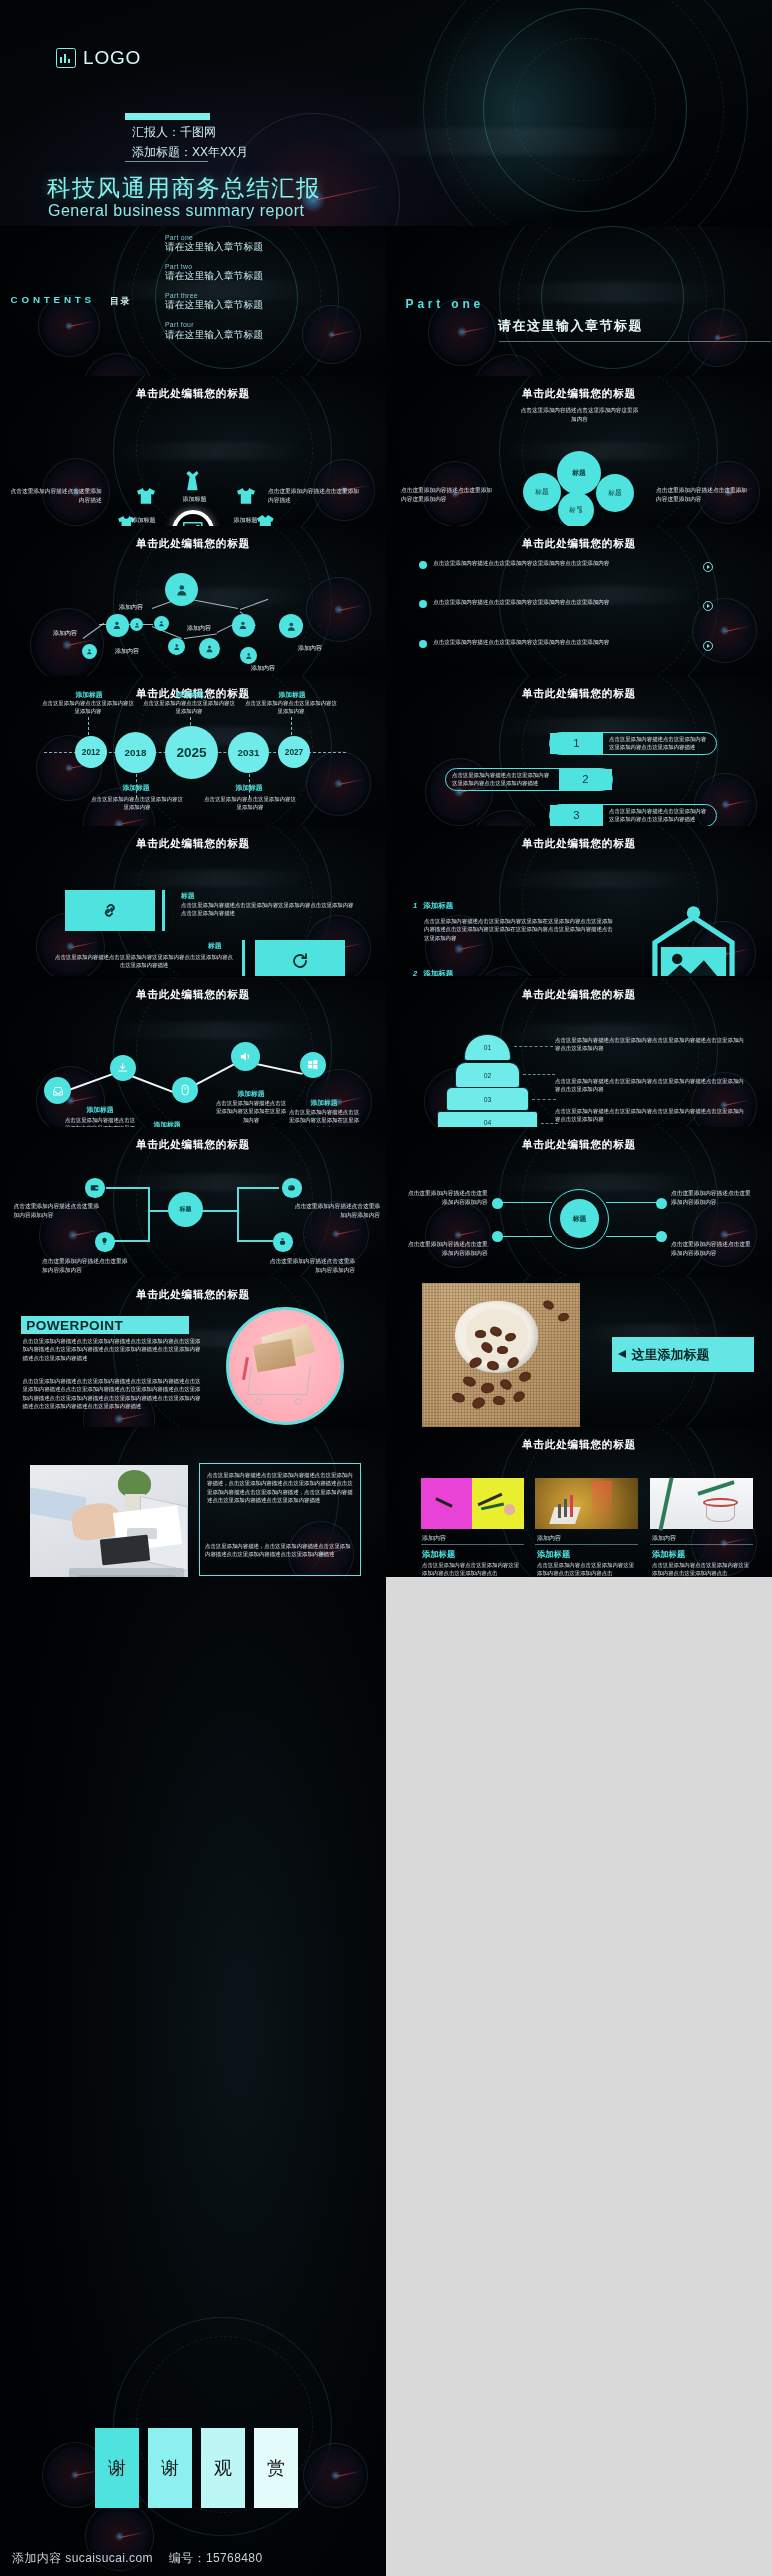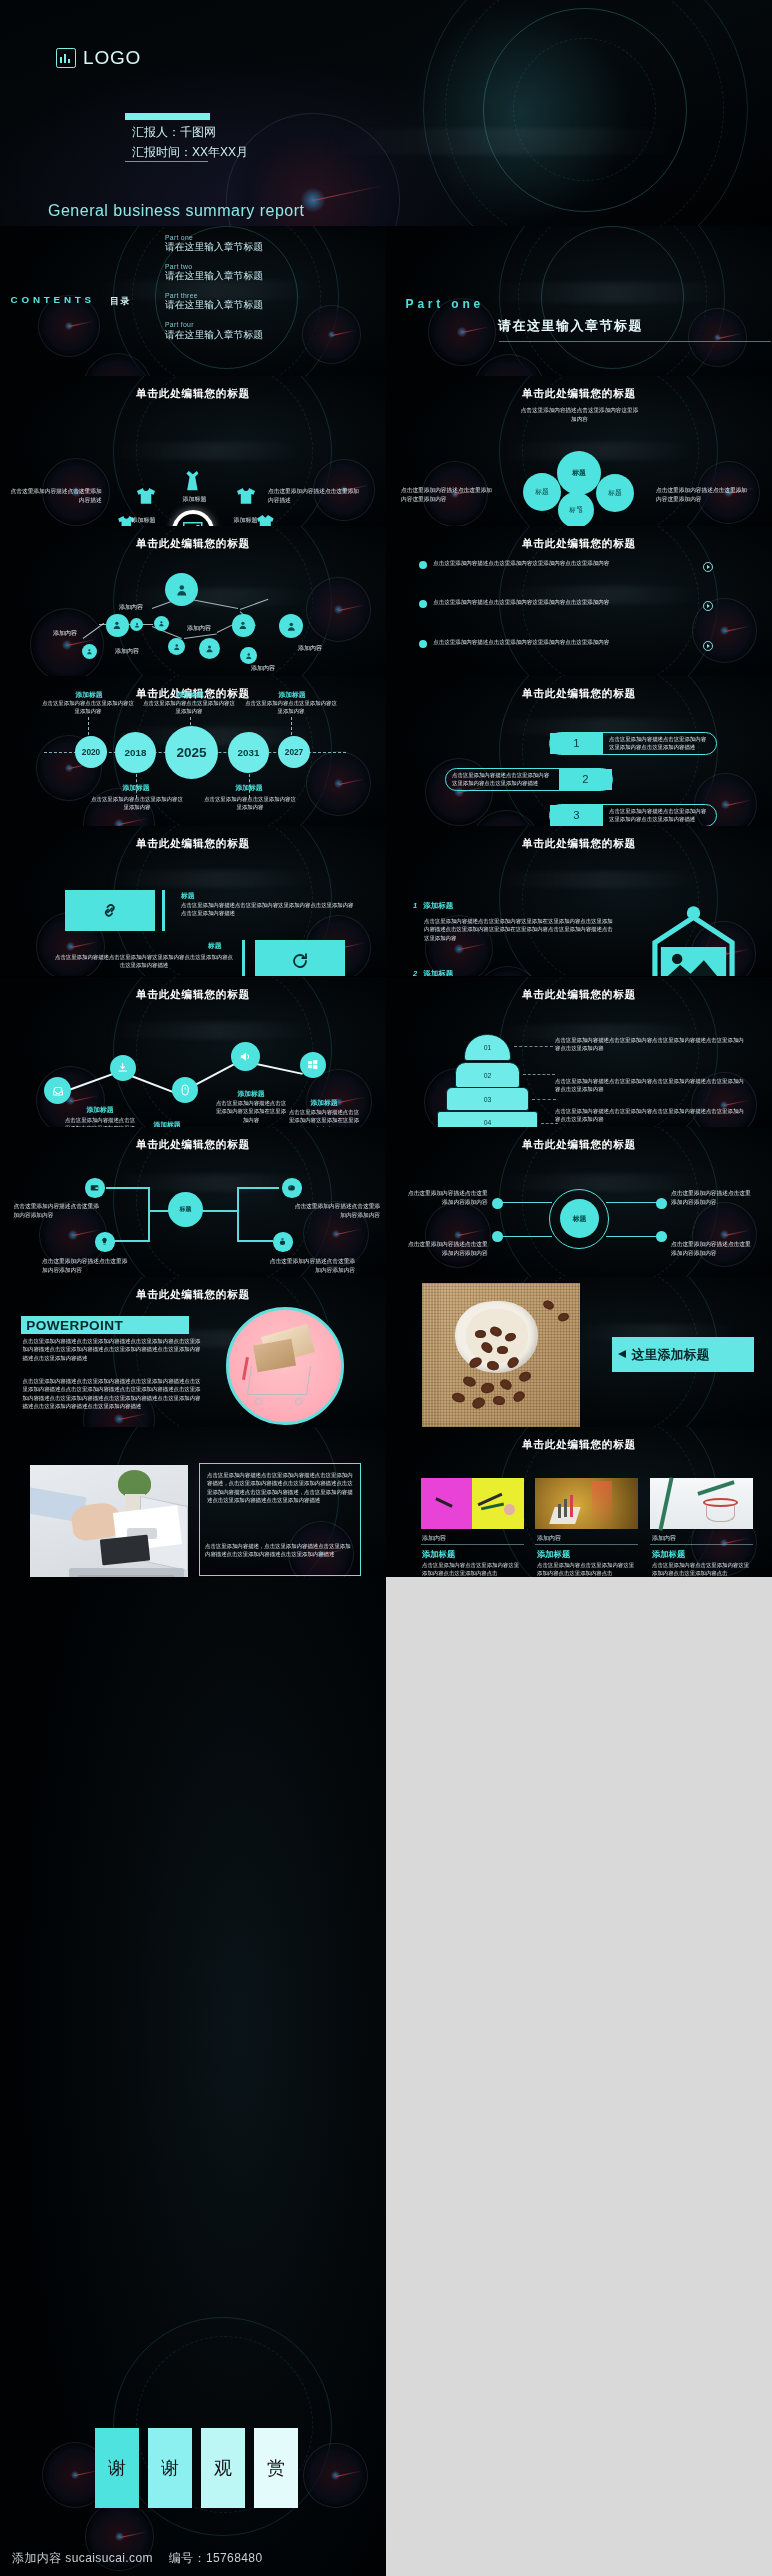--- a/index.html
+++ b/index.html
@@ -222,23 +222,24 @@
         <i style="left:3px;height:6px;"></i>
           <i style="left:6.8px;height:9px;"></i>
           <i style="left:10.6px;height:4.5px;"></i>
       </div>
       <div class="logo-txt">LOGO</div>
     </div>
 
     <div class="cover-bar"></div>
     <div class="cover-meta">
       <div>汇报人：千图网</div>
-      <div>汇报时间：XX年XX月</div>
+      <div>添加标题：XX年XX月</div>
     </div>
     <div class="cover-rule"></div>
+    <div class="cover-h1">科技风通用商务总结汇报</div>
     <div class="cover-h2">General business summary report</div>
   </div>
 
   <div class="slide" id="slide-toc">
     <div class="hud" style="left:113px;top:-42px;width:226px;height:226px;"></div>
     <div class="hud d2" style="left:132px;top:-22.6px;width:189px;height:189px;"></div>
     <div class="hud" style="left:155px;top:0px;width:143px;height:143px;border-color:rgba(90,220,215,.22);"></div>
     <div class="gauge" style="left:38px;top:69px;width:62px;height:62px;">
         <span class="hubdot"></span>
       </div>
@@ -506,21 +507,21 @@
     <div class="tl-desc" style="left:42px;top:22.6px;width:92px;">点击这里添加内容点击这里添加内容这里添加内容</div>
     <div class="tl-desc" style="left:143px;top:22.6px;width:92px;">点击这里添加内容点击这里添加内容这里添加内容</div>
     <div class="tl-desc" style="left:245px;top:22.6px;width:92px;">点击这里添加内容点击这里添加内容这里添加内容</div>
 
     <div class="tl-stem" style="left:88px;top:41px;height:33px;"></div>
     <div class="tl-stem" style="left:190px;top:41px;height:24px;"></div>
     <div class="tl-stem" style="left:291px;top:41px;height:33px;"></div>
 
     <div class="tl-line" style="left:44px;top:76px;width:302px;"></div>
 
-    <div class="yr" style="left:75px;top:60px;width:32px;height:32px;font-size:8.3px;">2020</div>
+    <div class="yr" style="left:75px;top:60px;width:32px;height:32px;font-size:8.3px;">2012</div>
     <div class="yr" style="left:115px;top:56px;width:41px;height:41px;font-size:9.8px;">2018</div>
     <div class="yr" style="left:165px;top:50px;width:53px;height:53px;font-size:13.6px;">2025</div>
     <div class="yr" style="left:228px;top:56px;width:41px;height:41px;font-size:9.8px;">2031</div>
     <div class="yr" style="left:278px;top:60px;width:32px;height:32px;font-size:8.3px;">2027</div>
 
     <div class="tl-stem" style="left:136px;top:98px;height:24px;"></div>
     <div class="tl-stem" style="left:249px;top:98px;height:24px;"></div>
 
     <div class="tl-cap" style="left:95px;top:107px;width:82px;">添加标题</div>
     <div class="tl-cap" style="left:208px;top:107px;width:82px;">添加标题</div>

